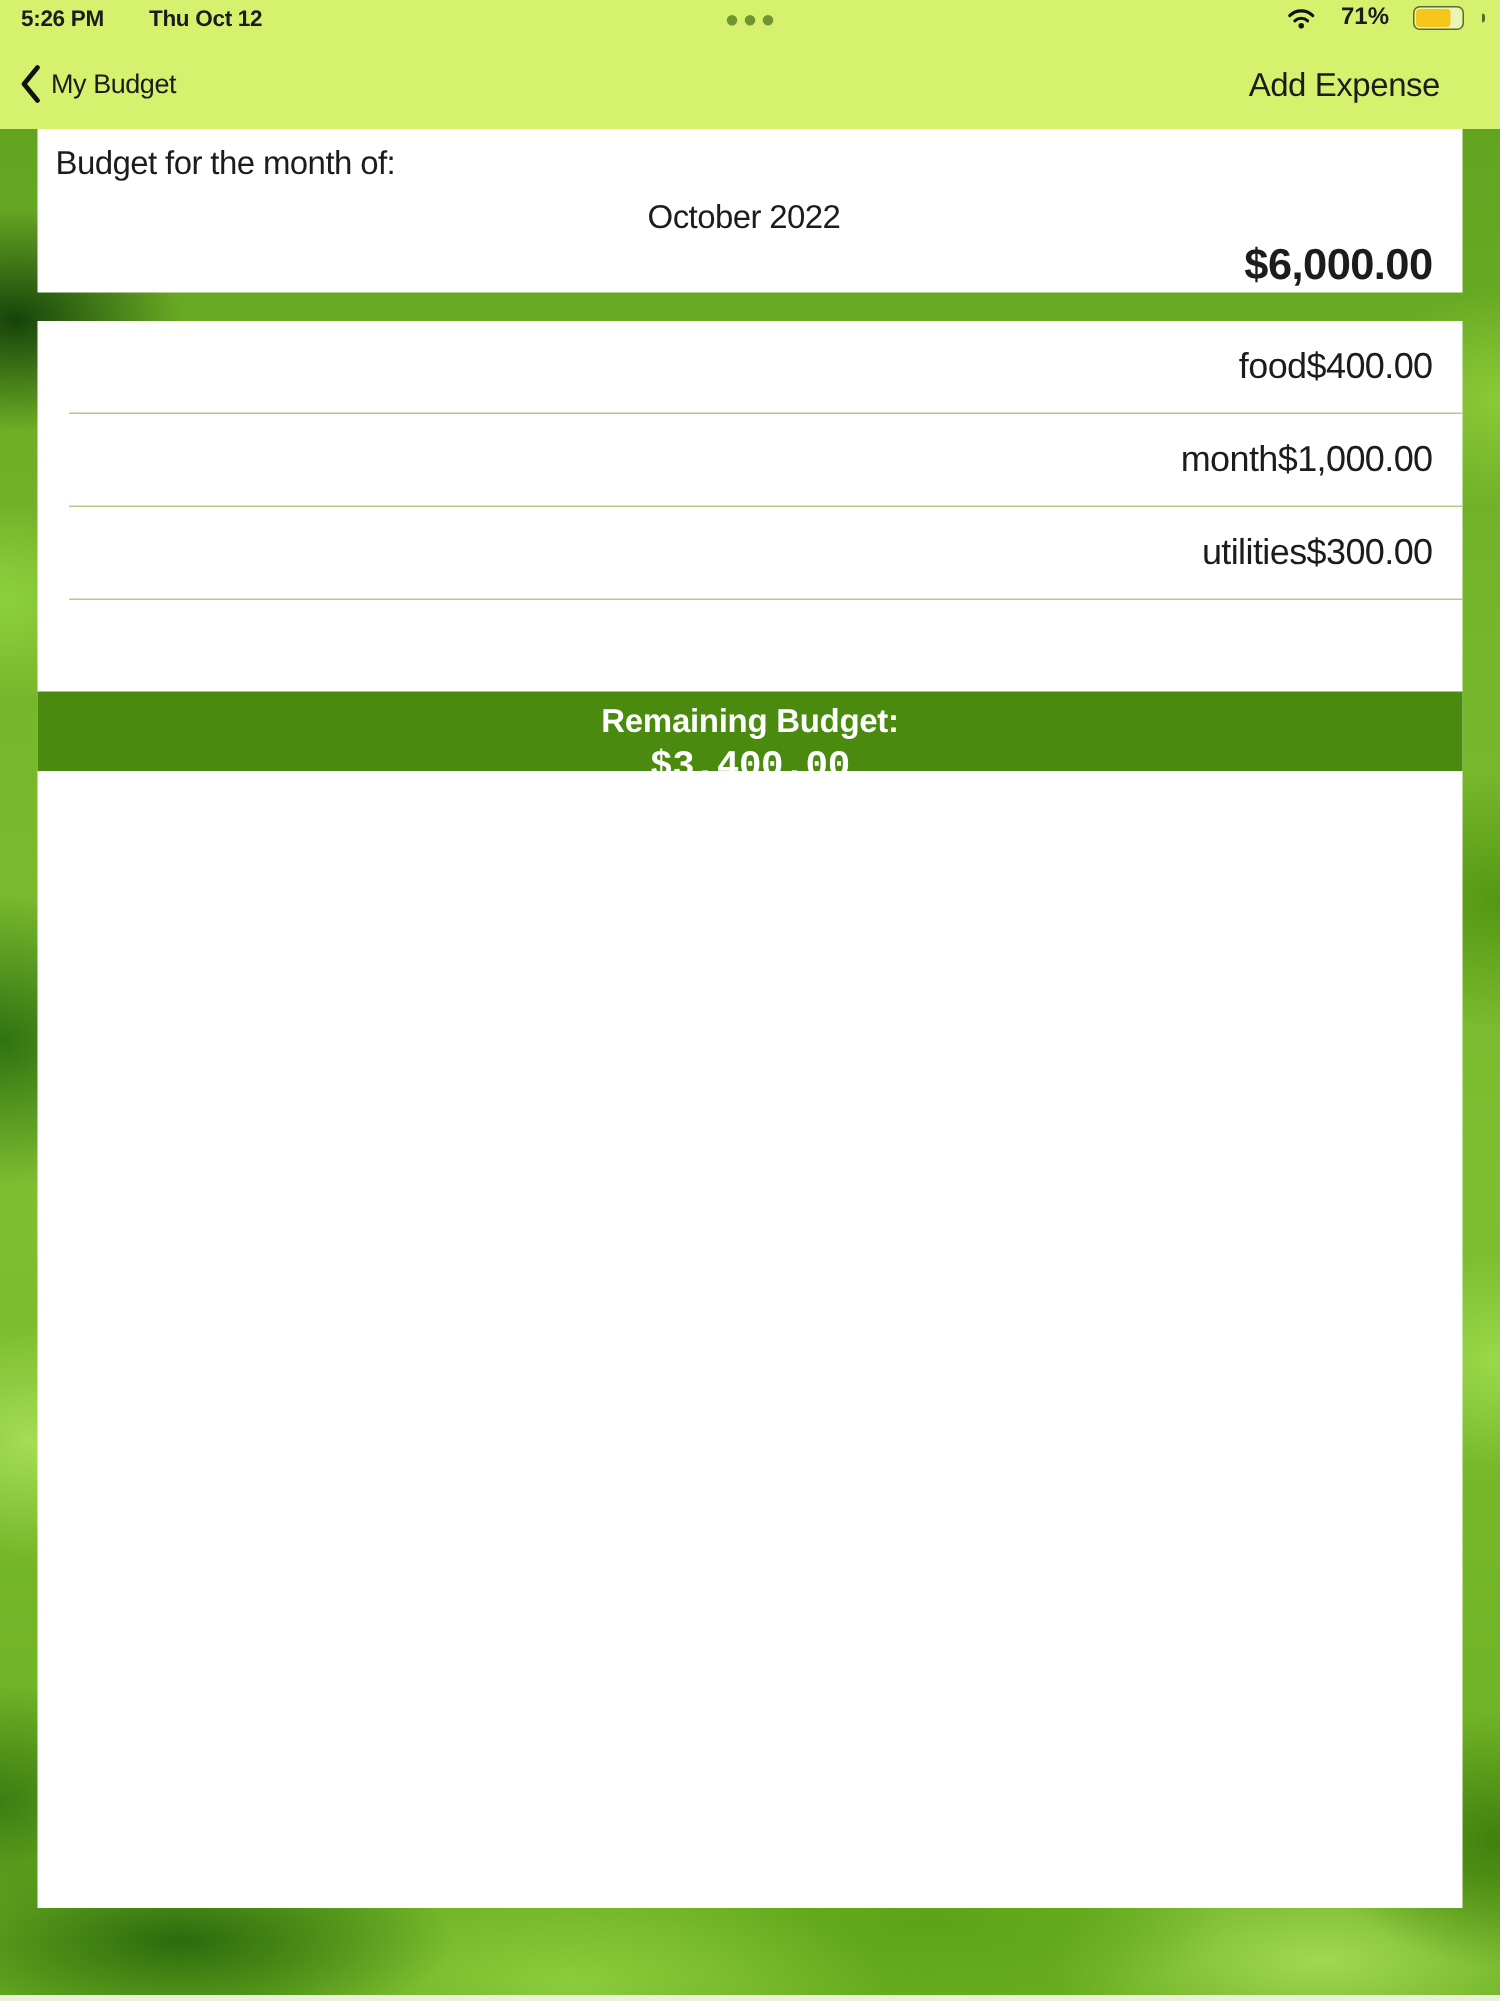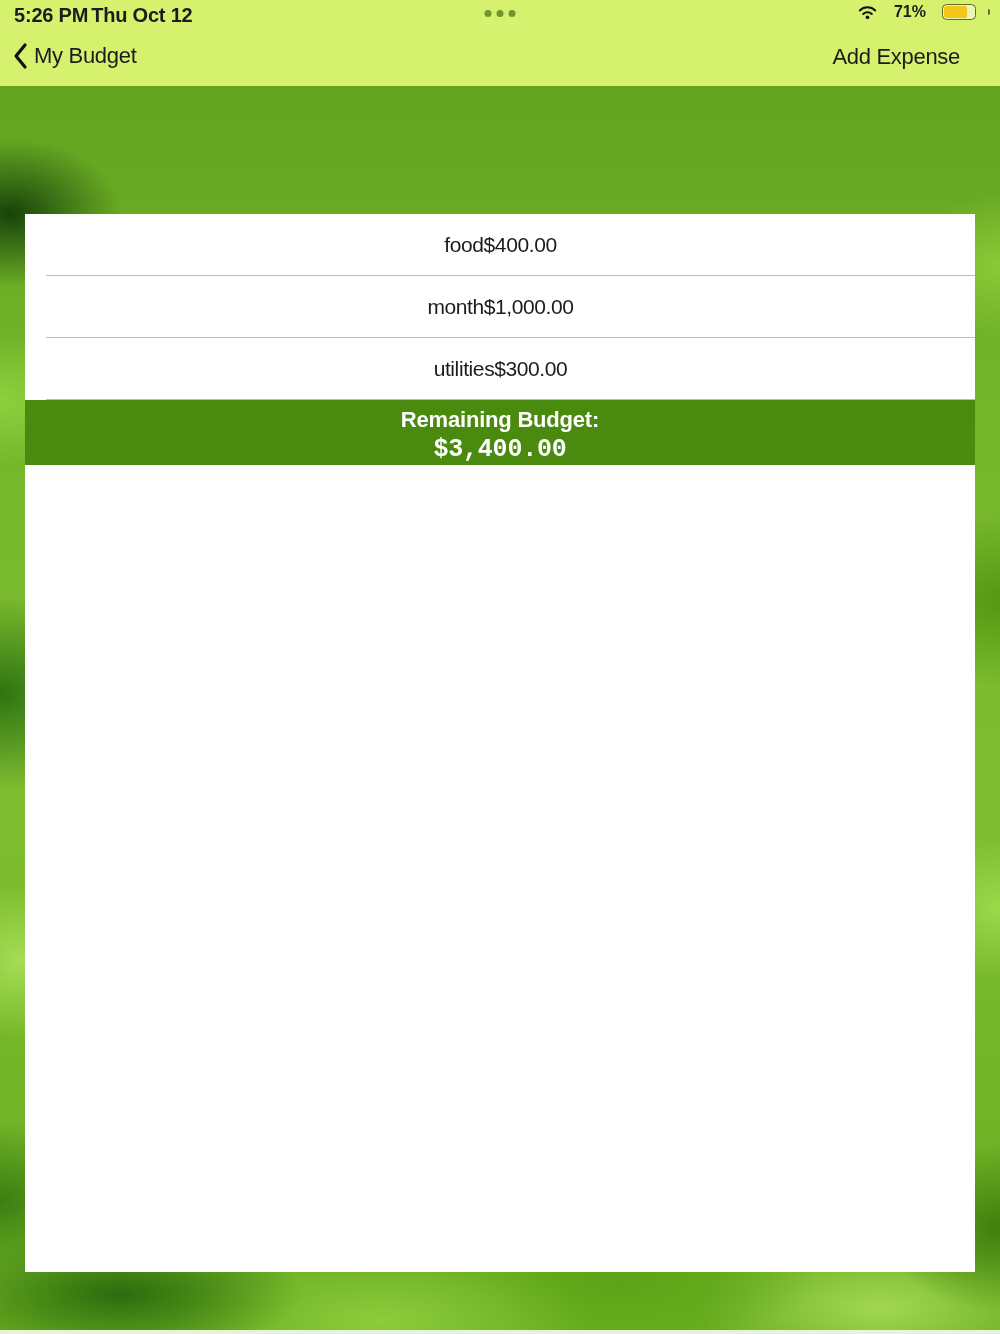--- a/index.html
+++ b/index.html
@@ -41,22 +41,22 @@
     position: absolute; top: 0; left: 0; width: 100%; height: 86px;
     background: #d6f16e;
     z-index: 3;
   }
   .status-row {
     position: absolute; top: 0; left: 0; width: 100%; height: 28px;
     display: flex; align-items: center;
   }
   .status-left {
     position: absolute; left: 14px; top: 4px;
-    font-size: 20px; font-weight: 700; letter-spacing: -0.2px;
-    display: flex; gap: 3px;
+    font-size: 15px; font-weight: 700; letter-spacing: -0.2px;
+    display: flex; gap: 30px;
   }
   .status-dots {
     position: absolute; left: 50%; top: 10px; transform: translateX(-50%);
     display: flex; gap: 5px;
   }
   .status-dots i {
     width: 7px; height: 7px; border-radius: 50%;
     background: #70942f; display: block;
   }
   .status-right {
@@ -77,21 +77,21 @@
   .battery-nub {
     width: 2.5px; height: 6px; background: #5c6b28;
     border-radius: 0 2px 2px 0; margin-left: -4.5px;
   }
   .nav-row {
     position: absolute; top: 28px; left: 0; width: 100%; height: 58px;
   }
   .back-button {
     position: absolute; left: 12px; top: 14px;
     display: flex; align-items: center; gap: 6px;
-    font-size: 22px; letter-spacing: -0.3px; cursor: pointer;
+    font-size: 18px; letter-spacing: -0.3px; cursor: pointer;
   }
   .back-chevron svg { display: block; }
   .add-expense-button {
     position: absolute; right: 40px; top: 16px;
     font-size: 22px; letter-spacing: -0.3px; cursor: pointer;
   }
 
   
   .header-card {
     position: absolute; top: 86px; left: 25px; width: 950px; height: 109px;
@@ -102,33 +102,34 @@
   .budget-month { font-size: 22px; letter-spacing: -0.4px; text-align: center; margin-top: 10px; }
   .budget-amount { font-size: 29px; font-weight: 700; letter-spacing: -0.4px; text-align: right; margin-top: 3px; }
 
   .main-card {
     position: absolute; top: 214px; left: 25px; width: 950px; height: 1058px;
     background: #ffffff; z-index: 2;
   }
   .expense-list { width: 100%; }
   .expense-row {
     position: relative; height: 62px;
-    display: flex; align-items: center; justify-content: center;
+    display: flex; align-items: center; justify-content: flex-end;
     padding: 0 20px 0 21px;
-    font-size: 21px; letter-spacing: -0.4px;
+    font-size: 24px; letter-spacing: -0.4px;
   }
   .expense-row::after {
     content: ""; position: absolute; left: 21px; right: 0; bottom: 0;
     height: 1.5px; background: #b3cd86;
   }
   .expense-name { text-align: left; }
   .expense-amount { text-align: right; }
 
   .remaining-banner {
-    width: 100%; height: 65px;
+    margin-top: 61px;
+    width: 100%; height: 53px;
     background: #4a8a0e;
     color: #ffffff; text-align: center;
     padding-top: 7px;
   }
   .remaining-label { font-size: 22px; font-weight: 700; letter-spacing: -0.2px; }
   .remaining-amount { font-size: 25px; font-weight: 700; letter-spacing: -0.2px; margin-top: 2px; font-family: Liberation Mono, monospace; }
 
   .summary {
     padding: 8px 13px 0 12px;
   }
@@ -175,20 +176,25 @@
           <svg width="16" height="28" viewBox="0 0 16 28" fill="none">
             <path d="M13 3 L4 14 L13 25" stroke="#111" stroke-width="3.2" stroke-linecap="round" stroke-linejoin="round"></path>
           </svg>
         </span>
         <span>My Budget</span>
       </div>
       <div class="add-expense-button">Add Expense</div>
     </div>
   </div>
 
+  <div class="header-card">
+    <div class="budget-label">Budget for the month of:</div>
+    <div class="budget-month">October 2022</div>
+    <div class="budget-amount">$6,000.00</div>
+  </div>
 
   <div class="main-card">
 
     <div class="expense-list">
       <div class="expense-row">
         <span class="expense-name">food</span>
         <span class="expense-amount">$400.00</span>
       </div>
       <div class="expense-row">
         <span class="expense-name">month</span>

